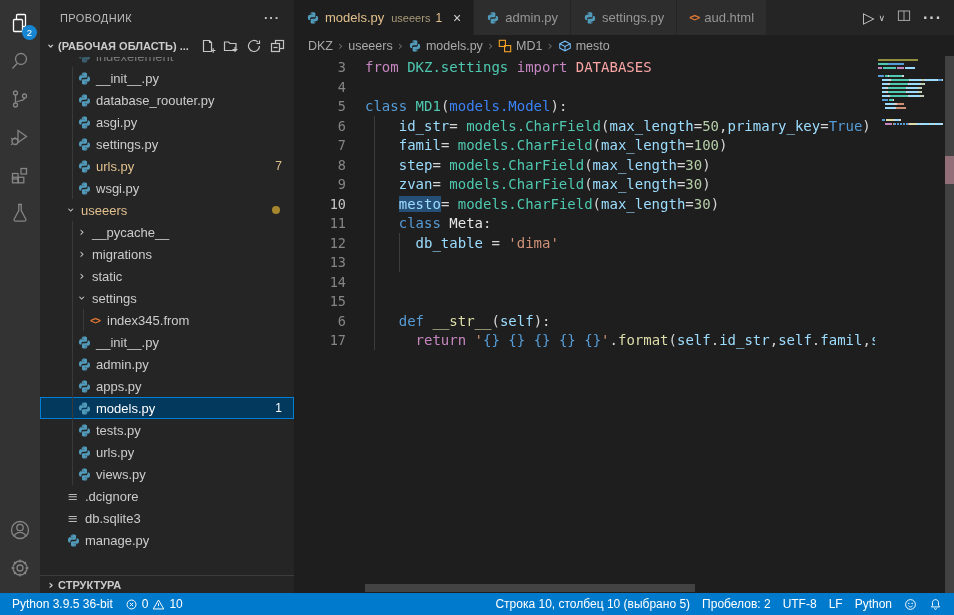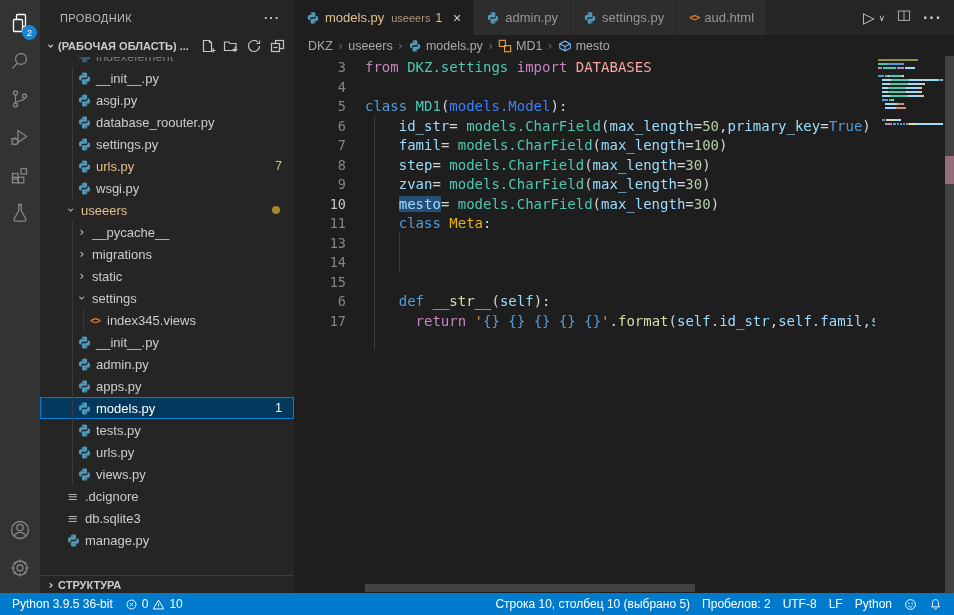--- a/index.html
+++ b/index.html
@@ -197,30 +197,30 @@
               </span>
               <span class="tlabel">__init__.py</span>
             </div>
             <div class="trow" style="padding-left: 35px;">
               <span class="ticon">
                 <svg viewBox="0 0 32 32">
                   <path fill="#519aba" d="M15.9 3c-6 0-5.6 2.6-5.6 2.6v2.7h5.7v.8H8s-3.8-.4-3.8 5.6 3.3 5.8 3.3 5.8h2v-2.8s-.1-3.3 3.2-3.3h5.6s3.1.1 3.1-3V5.7S21.9 3 15.9 3zm-3.1 1.8a1 1 0 1 1 0 2 1 1 0 0 1 0-2z"></path>
                   <path fill="#519aba" d="M16.1 29c6 0 5.6-2.6 5.6-2.6v-2.7H16v-.8h8s3.8.4 3.8-5.6-3.3-5.8-3.3-5.8h-2v2.8s.1 3.3-3.2 3.3h-5.6s-3.1-.1-3.1 3v5.2S10.1 29 16.1 29zm3.1-1.8a1 1 0 1 1 0-2 1 1 0 0 1 0 2z"></path>
                 </svg>
               </span>
+              <span class="tlabel">database_roouter.py</span>
+            </div>
+            <div class="trow" style="padding-left: 35px;">
+              <span class="ticon">
+                <svg viewBox="0 0 32 32">
+                  <path fill="#519aba" d="M15.9 3c-6 0-5.6 2.6-5.6 2.6v2.7h5.7v.8H8s-3.8-.4-3.8 5.6 3.3 5.8 3.3 5.8h2v-2.8s-.1-3.3 3.2-3.3h5.6s3.1.1 3.1-3V5.7S21.9 3 15.9 3zm-3.1 1.8a1 1 0 1 1 0 2 1 1 0 0 1 0-2z"></path>
+                  <path fill="#519aba" d="M16.1 29c6 0 5.6-2.6 5.6-2.6v-2.7H16v-.8h8s3.8.4 3.8-5.6-3.3-5.8-3.3-5.8h-2v2.8s.1 3.3-3.2 3.3h-5.6s-3.1-.1-3.1 3v5.2S10.1 29 16.1 29zm3.1-1.8a1 1 0 1 1 0-2 1 1 0 0 1 0 2z"></path>
+                </svg>
+              </span>
               <span class="tlabel">asgi.py</span>
-            </div>
-            <div class="trow" style="padding-left: 35px;">
-              <span class="ticon">
-                <svg viewBox="0 0 32 32">
-                  <path fill="#519aba" d="M15.9 3c-6 0-5.6 2.6-5.6 2.6v2.7h5.7v.8H8s-3.8-.4-3.8 5.6 3.3 5.8 3.3 5.8h2v-2.8s-.1-3.3 3.2-3.3h5.6s3.1.1 3.1-3V5.7S21.9 3 15.9 3zm-3.1 1.8a1 1 0 1 1 0 2 1 1 0 0 1 0-2z"></path>
-                  <path fill="#519aba" d="M16.1 29c6 0 5.6-2.6 5.6-2.6v-2.7H16v-.8h8s3.8.4 3.8-5.6-3.3-5.8-3.3-5.8h-2v2.8s.1 3.3-3.2 3.3h-5.6s-3.1-.1-3.1 3v5.2S10.1 29 16.1 29zm3.1-1.8a1 1 0 1 1 0-2 1 1 0 0 1 0 2z"></path>
-                </svg>
-              </span>
-              <span class="tlabel">database_roouter.py</span>
             </div>
             <div class="trow" style="padding-left: 35px;">
               <span class="ticon">
                 <svg viewBox="0 0 32 32">
                   <path fill="#519aba" d="M15.9 3c-6 0-5.6 2.6-5.6 2.6v2.7h5.7v.8H8s-3.8-.4-3.8 5.6 3.3 5.8 3.3 5.8h2v-2.8s-.1-3.3 3.2-3.3h5.6s3.1.1 3.1-3V5.7S21.9 3 15.9 3zm-3.1 1.8a1 1 0 1 1 0 2 1 1 0 0 1 0-2z"></path>
                   <path fill="#519aba" d="M16.1 29c6 0 5.6-2.6 5.6-2.6v-2.7H16v-.8h8s3.8.4 3.8-5.6-3.3-5.8-3.3-5.8h-2v2.8s.1 3.3-3.2 3.3h-5.6s-3.1-.1-3.1 3v5.2S10.1 29 16.1 29zm3.1-1.8a1 1 0 1 1 0-2 1 1 0 0 1 0 2z"></path>
                 </svg>
               </span>
               <span class="tlabel">settings.py</span>
             </div>
@@ -261,21 +261,21 @@
               <span class="tlabel">static</span>
             </div>
             <div class="trow" style="padding-left: 35px;">
               <span class="chev open">›</span>
               <span class="tlabel">settings</span>
             </div>
             <div class="trow" style="padding-left: 46px;">
               <span class="ticon">
                 <span class="html-ic">&lt;&gt;</span>
               </span>
-              <span class="tlabel">index345.views</span>
+              <span class="tlabel">index345.from</span>
             </div>
             <div class="trow" style="padding-left: 35px;">
               <span class="ticon">
                 <svg viewBox="0 0 32 32">
                   <path fill="#519aba" d="M15.9 3c-6 0-5.6 2.6-5.6 2.6v2.7h5.7v.8H8s-3.8-.4-3.8 5.6 3.3 5.8 3.3 5.8h2v-2.8s-.1-3.3 3.2-3.3h5.6s3.1.1 3.1-3V5.7S21.9 3 15.9 3zm-3.1 1.8a1 1 0 1 1 0 2 1 1 0 0 1 0-2z"></path>
                   <path fill="#519aba" d="M16.1 29c6 0 5.6-2.6 5.6-2.6v-2.7H16v-.8h8s3.8.4 3.8-5.6-3.3-5.8-3.3-5.8h-2v2.8s.1 3.3-3.2 3.3h-5.6s-3.1-.1-3.1 3v5.2S10.1 29 16.1 29zm3.1-1.8a1 1 0 1 1 0-2 1 1 0 0 1 0 2z"></path>
                 </svg>
               </span>
               <span class="tlabel">__init__.py</span>
             </div>
@@ -455,21 +455,22 @@
         <div class="eguide" style="left:105px;top:177px;height:39px"></div>
         <div class="code" id="code-lines">
             <div class="cl"><span class="ln">3</span><span class="tx"><span style="color:#C586C0">from</span><span style="color:#D4D4D4"> </span><span style="color:#4EC9B0">DKZ.settings</span><span style="color:#D4D4D4"> </span><span style="color:#C586C0">import</span><span style="color:#D4D4D4"> </span><span style="color:#fca5a5">DATABASES</span></span></div>
             <div class="cl"><span class="ln">4</span><span class="tx"></span></div>
             <div class="cl"><span class="ln">5</span><span class="tx"><span style="color:#569CD6">class</span><span style="color:#D4D4D4"> </span><span style="color:#4EC9B0">MD1</span><span style="color:#D4D4D4">(</span><span style="color:#3b82f6">models.Model</span><span style="color:#D4D4D4">):</span></span></div>
             <div class="cl"><span class="ln">6</span><span class="tx"><span style="color:#D4D4D4">    </span><span style="color:#9CDCFE">id_str</span><span style="color:#D4D4D4">= </span><span style="color:#4EC9B0">models.CharField</span><span style="color:#D4D4D4">(</span><span style="color:#9CDCFE">max_length</span><span style="color:#D4D4D4">=</span><span style="color:#B5CEA8">50</span><span style="color:#D4D4D4">,</span><span style="color:#9CDCFE">primary_key</span><span style="color:#D4D4D4">=</span><span style="color:#569CD6">True</span><span style="color:#D4D4D4">)</span></span></div>
             <div class="cl"><span class="ln">7</span><span class="tx"><span style="color:#D4D4D4">    </span><span style="color:#9CDCFE">famil</span><span style="color:#D4D4D4">= </span><span style="color:#4EC9B0">models.CharField</span><span style="color:#D4D4D4">(</span><span style="color:#9CDCFE">max_length</span><span style="color:#D4D4D4">=</span><span style="color:#B5CEA8">100</span><span style="color:#D4D4D4">)</span></span></div>
             <div class="cl"><span class="ln">8</span><span class="tx"><span style="color:#D4D4D4">    </span><span style="color:#9CDCFE">step</span><span style="color:#D4D4D4">= </span><span style="color:#4EC9B0">models.CharField</span><span style="color:#D4D4D4">(</span><span style="color:#9CDCFE">max_length</span><span style="color:#D4D4D4">=</span><span style="color:#B5CEA8">30</span><span style="color:#D4D4D4">)</span></span></div>
             <div class="cl"><span class="ln">9</span><span class="tx"><span style="color:#D4D4D4">    </span><span style="color:#9CDCFE">zvan</span><span style="color:#D4D4D4">= </span><span style="color:#4EC9B0">models.CharField</span><span style="color:#D4D4D4">(</span><span style="color:#9CDCFE">max_length</span><span style="color:#D4D4D4">=</span><span style="color:#B5CEA8">30</span><span style="color:#D4D4D4">)</span></span></div>
             <div class="cl"><span class="ln act">10</span><span class="tx"><span style="color:#D4D4D4">    </span><span style="color:#9CDCFE" class="sel">mesto</span><span style="color:#D4D4D4">= </span><span style="color:#4EC9B0">models.CharField</span><span style="color:#D4D4D4">(</span><span style="color:#9CDCFE">max_length</span><span style="color:#D4D4D4">=</span><span style="color:#B5CEA8">30</span><span style="color:#D4D4D4">)</span></span></div>
-            <div class="cl"><span class="ln">11</span><span class="tx"><span style="color:#D4D4D4">    </span><span style="color:#569CD6">class</span><span style="color:#D4D4D4"> </span><span style="color:#eab308">Meta</span><span style="color:#D4D4D4">:</span></span></div>
+            <div class="cl"><span class="ln">11</span><span class="tx"><span style="color:#D4D4D4">    </span><span style="color:#569CD6">class</span><span style="color:#D4D4D4"> </span><span style="color:#e5e5e5">Meta</span><span style="color:#D4D4D4">:</span></span></div>
+            <div class="cl"><span class="ln">12</span><span class="tx"><span style="color:#D4D4D4">      </span><span style="color:#9CDCFE">db_table</span><span style="color:#D4D4D4"> = </span><span style="color:#CE9178">'dima'</span></span></div>
             <div class="cl"><span class="ln">13</span></div>
             <div class="cl"><span class="ln">14</span><span class="tx"></span></div>
             <div class="cl"><span class="ln">15</span><span class="tx"></span></div>
             <div class="cl"><span class="ln">6</span><span class="tx"><span style="color:#D4D4D4">    </span><span style="color:#569CD6">def</span><span style="color:#D4D4D4"> </span><span style="color:#DCDCAA">__str__</span><span style="color:#D4D4D4">(</span><span style="color:#9CDCFE">self</span><span style="color:#D4D4D4">):</span></span></div>
             <div class="cl"><span class="ln">17</span><span class="tx"><span style="color:#D4D4D4">      </span><span style="color:#C586C0">return</span><span style="color:#D4D4D4"> </span><span style="color:#CE9178">'</span><span style="color:#569CD6">{}</span><span style="color:#CE9178"> </span><span style="color:#569CD6">{}</span><span style="color:#CE9178"> </span><span style="color:#569CD6">{}</span><span style="color:#CE9178"> </span><span style="color:#569CD6">{}</span><span style="color:#CE9178"> </span><span style="color:#569CD6">{}</span><span style="color:#CE9178">'</span><span style="color:#D4D4D4">.</span><span style="color:#DCDCAA">format</span><span style="color:#D4D4D4">(</span><span style="color:#9CDCFE">self</span><span style="color:#D4D4D4">.</span><span style="color:#9CDCFE">id_str</span><span style="color:#D4D4D4">,</span><span style="color:#9CDCFE">self</span><span style="color:#D4D4D4">.</span><span style="color:#9CDCFE">famil</span><span style="color:#D4D4D4">,</span><span style="color:#9CDCFE">s</span></span></div>
           </div>
         <div class="minimap" id="minimap">
             <div class="mrow">
               <span style="width: 40px; background: rgb(143, 143, 62);"></span>
             </div>

